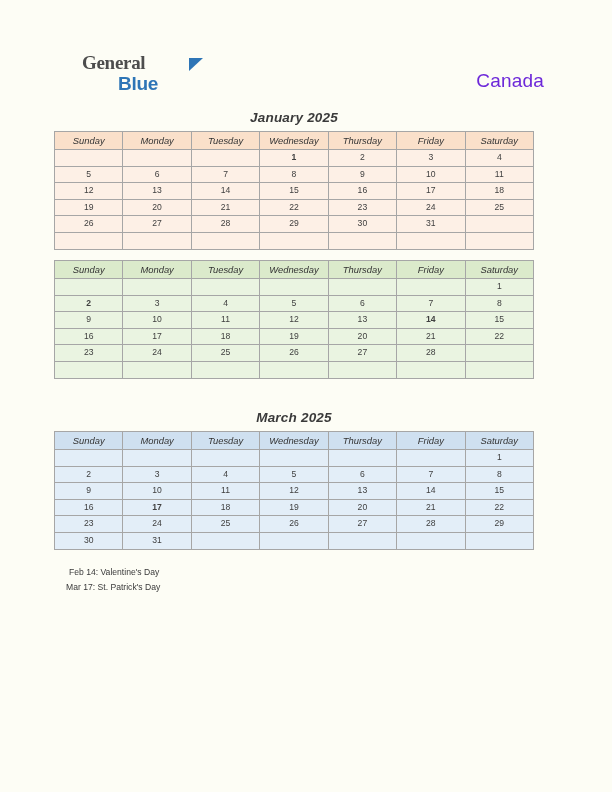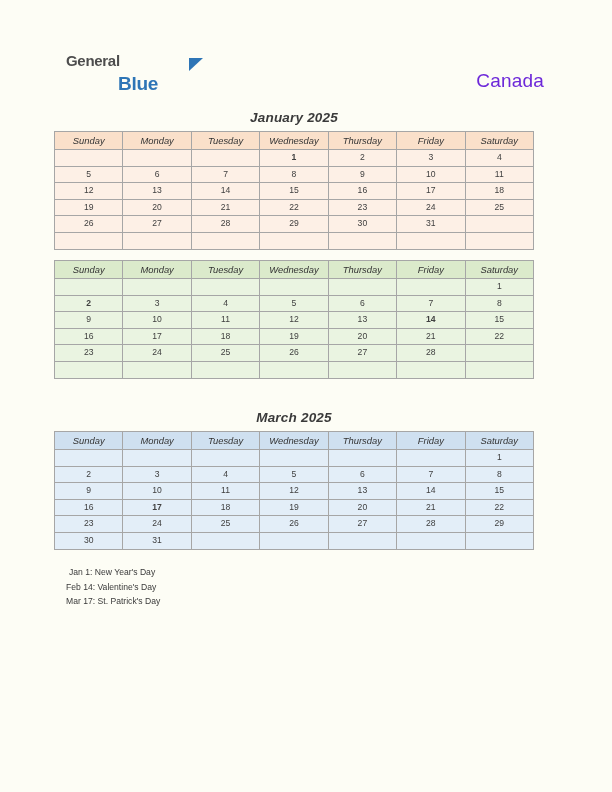--- a/index.html
+++ b/index.html
@@ -24,26 +24,27 @@
   
   .logo {
     position: absolute;
     left: 66px;
     top: 52px;
     width: 130px;
     height: 46px;
   }
   .logo-general {
     position: absolute;
-    left: 0;
+    left: 16px;
     top: 0;
-    font-size: 15px;
+    font-size: 19px;
     font-weight: bold;
     color: #4d4d4d;
     letter-spacing: -0.3px;
+    font-family: Liberation Serif, serif;
   }
   .logo-blue {
     position: absolute;
     left: 36px;
     top: 21px;
     font-size: 19px;
     font-weight: bold;
     color: #2e75b6;
     letter-spacing: -0.3px;
     margin-left: 16px;
@@ -364,18 +365,17 @@
             <td></td>
             <td></td>
             <td></td>
             <td></td>
           </tr>
         </tbody>
     </table>
   </div>
 
   <div class="holidays">
-    <div>Jan 1: New Year's Day</div>
     <div>Feb 14: Valentine's Day</div>
     <div>Mar 17: St. Patrick's Day</div>
   </div>
 
 </div>
 
 </body></html>

